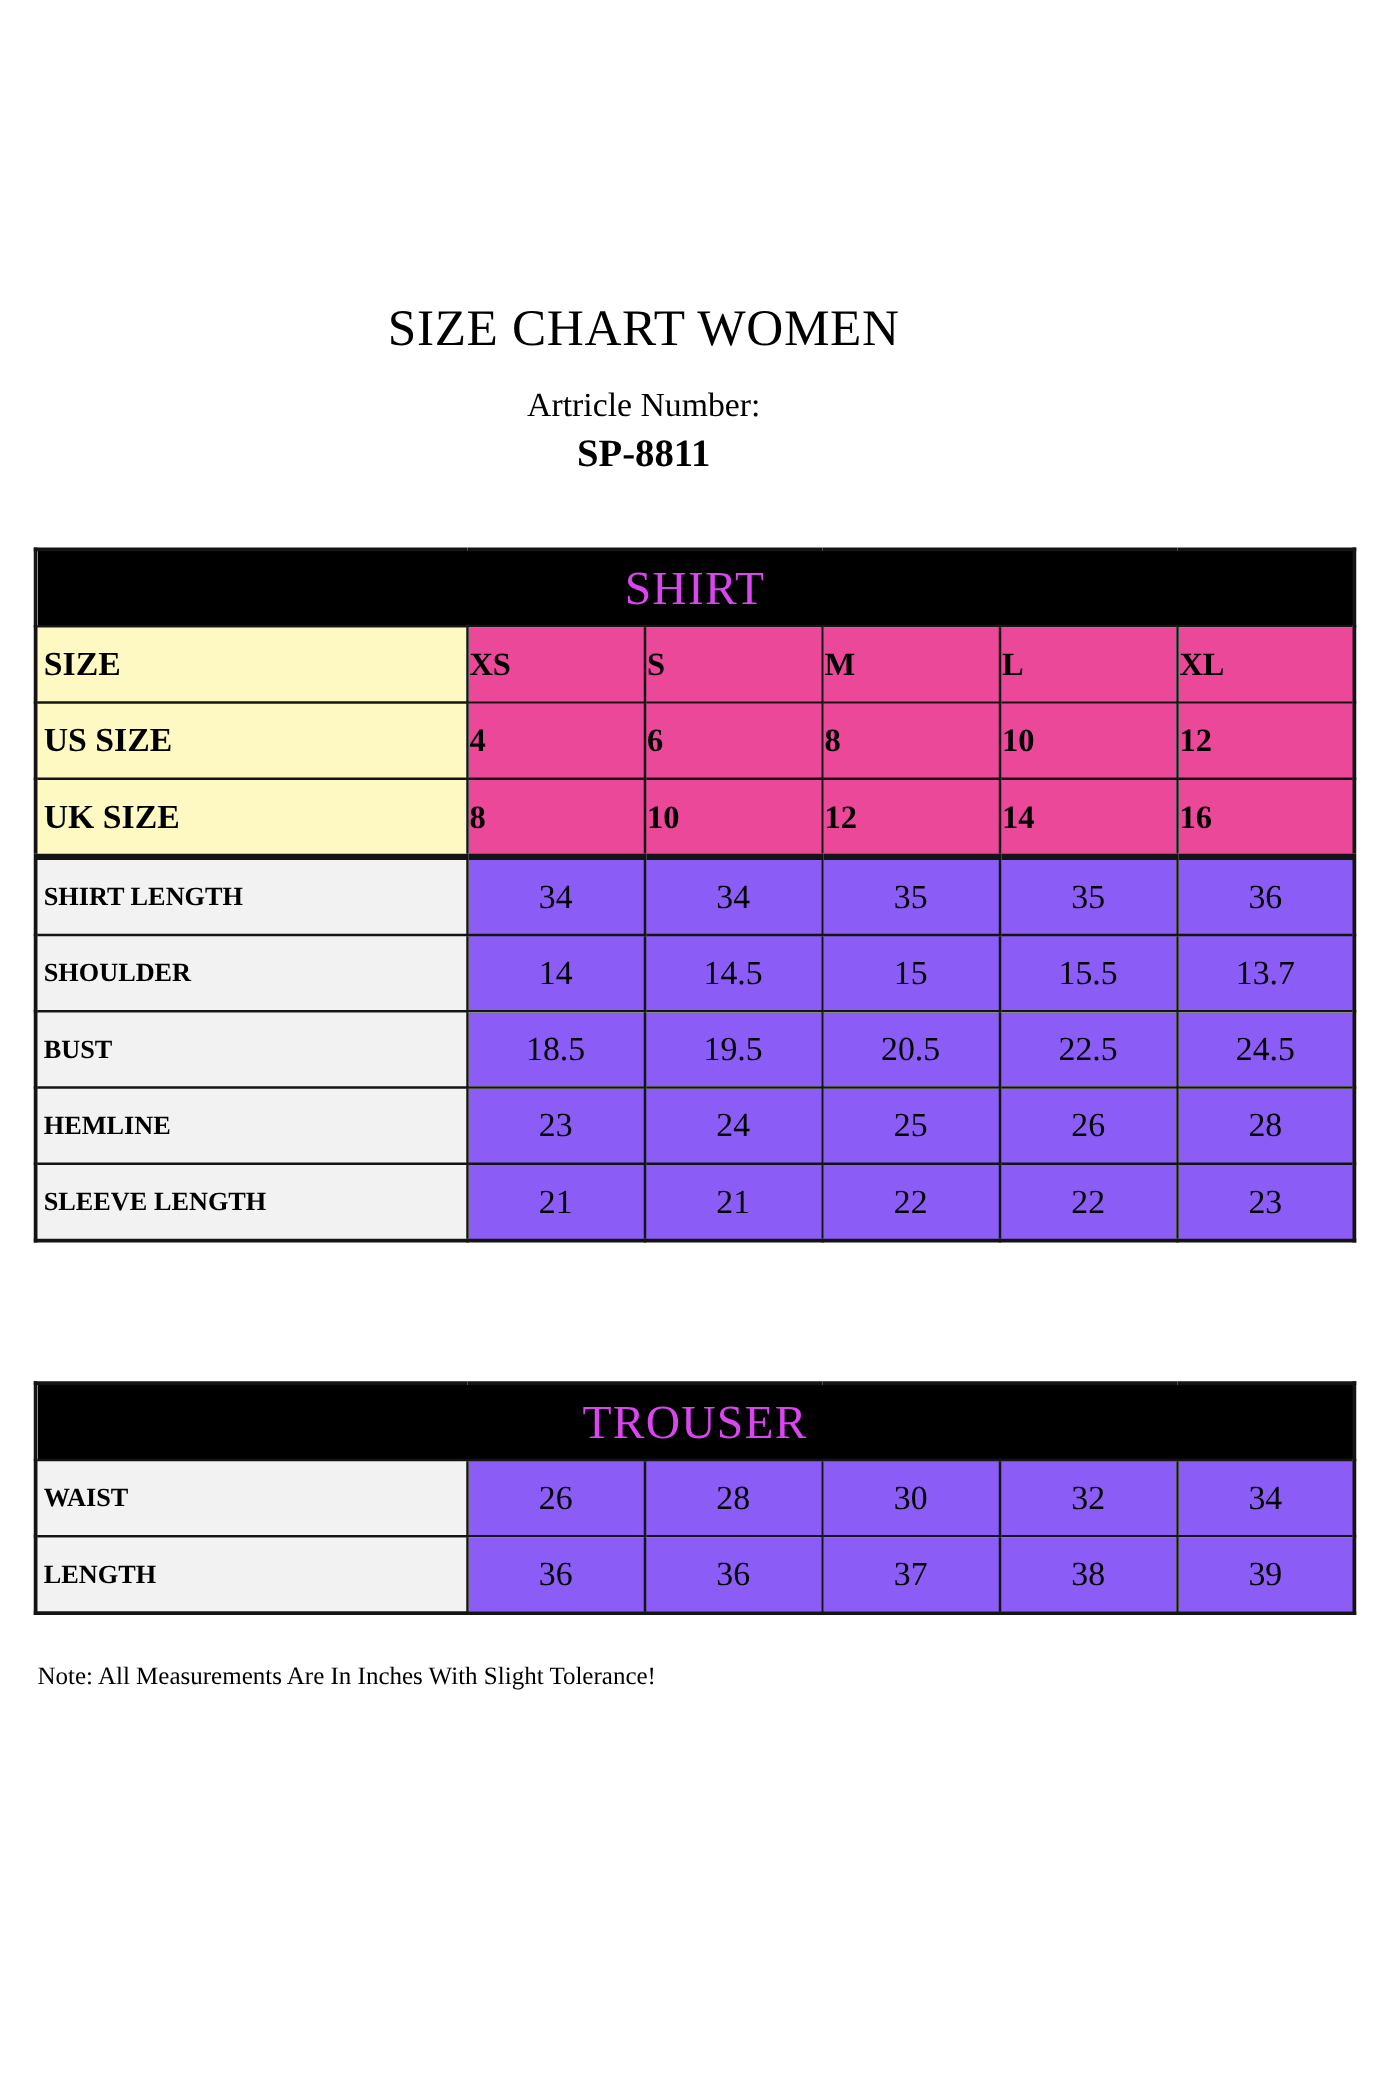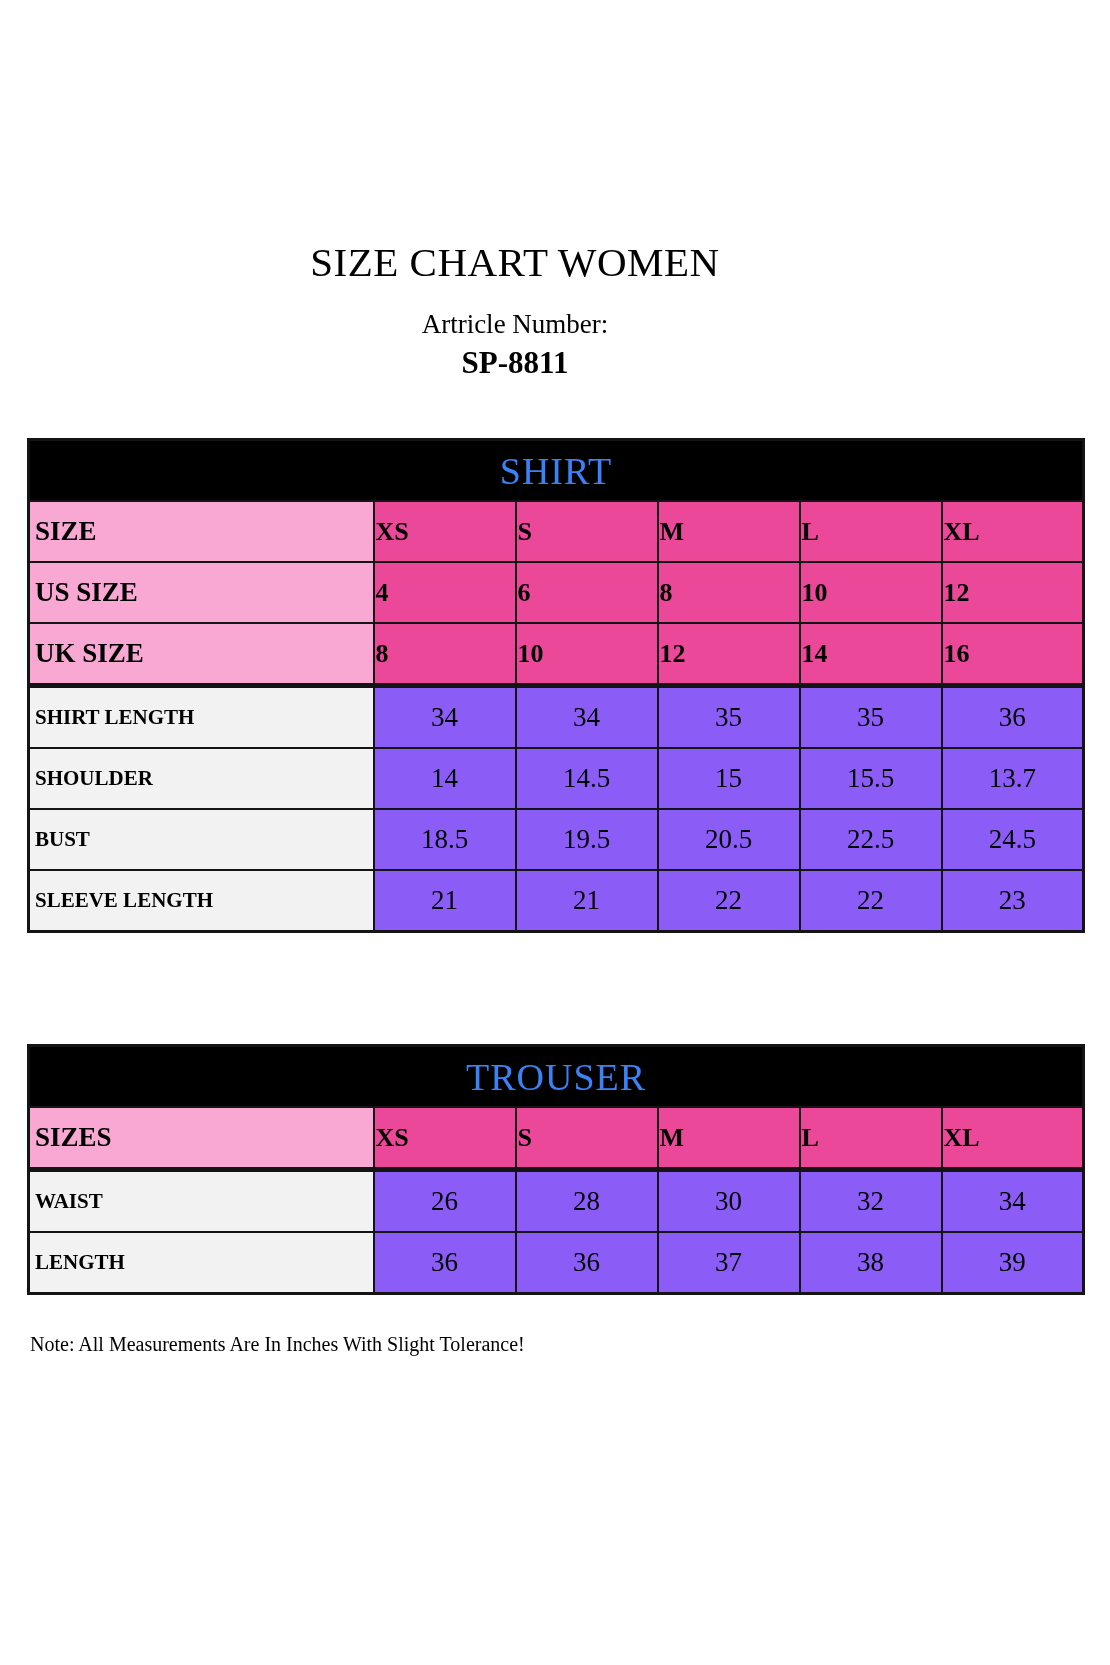--- a/index.html
+++ b/index.html
@@ -49,31 +49,31 @@
   col.col-data  { width: 142px; }
   .size-table th, .size-table td {
     border: 2px solid #141414;
     height: 57px;
     vertical-align: middle;
     overflow: hidden;
     white-space: nowrap;
   }
   .band {
     background: #000000;
-    color: #3b82f6;
+    color: #d946ef;
     height: 60px;
     font-size: 38px;
     font-weight: 400;
     text-align: center;
     letter-spacing: 1px;
   }
   .hdr-label {
     font-size: 27px;
     font-weight: 700;
-    background: #f9a8d4;
+    background: #fef9c3;
     text-align: left;
     padding-left: 5px;
   }
   .hdr-val {
     font-size: 26px;
     font-weight: 700;
     background: #ec4899;
     text-align: left;
   }
   .m-label {
@@ -162,20 +162,28 @@
       </tr>
       <tr>
         <th class="m-label">BUST</th>
         <td class="m-val">18.5</td>
         <td class="m-val">19.5</td>
         <td class="m-val">20.5</td>
         <td class="m-val">22.5</td>
         <td class="m-val">24.5</td>
       </tr>
       <tr>
+        <th class="m-label">HEMLINE</th>
+        <td class="m-val">23</td>
+        <td class="m-val">24</td>
+        <td class="m-val">25</td>
+        <td class="m-val">26</td>
+        <td class="m-val">28</td>
+      </tr>
+      <tr>
         <th class="m-label">SLEEVE LENGTH</th>
         <td class="m-val">21</td>
         <td class="m-val">21</td>
         <td class="m-val">22</td>
         <td class="m-val">22</td>
         <td class="m-val">23</td>
       </tr>
     </tbody>
 </table>
 
@@ -187,28 +195,20 @@
       <col class="col-data">
       <col class="col-data">
       <col class="col-data">
   </colgroup>
   <thead>
     <tr>
       <th class="band" colspan="6">TROUSER</th>
     </tr>
   </thead>
   <tbody id="trouser-body">
-      <tr class="thick-sep">
-        <th class="hdr-label">SIZES</th>
-        <td class="hdr-val">XS</td>
-        <td class="hdr-val">S</td>
-        <td class="hdr-val">M</td>
-        <td class="hdr-val">L</td>
-        <td class="hdr-val">XL</td>
-      </tr>
       <tr>
         <th class="m-label">WAIST</th>
         <td class="m-val">26</td>
         <td class="m-val">28</td>
         <td class="m-val">30</td>
         <td class="m-val">32</td>
         <td class="m-val">34</td>
       </tr>
       <tr>
         <th class="m-label">LENGTH</th>

